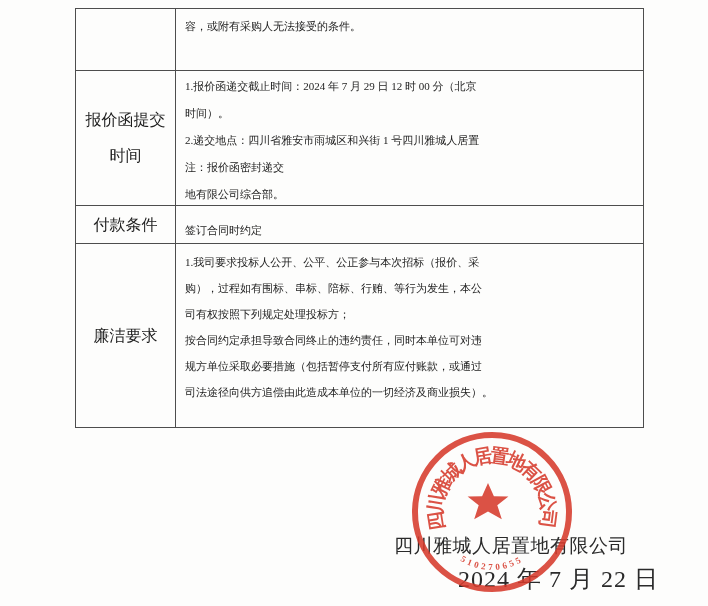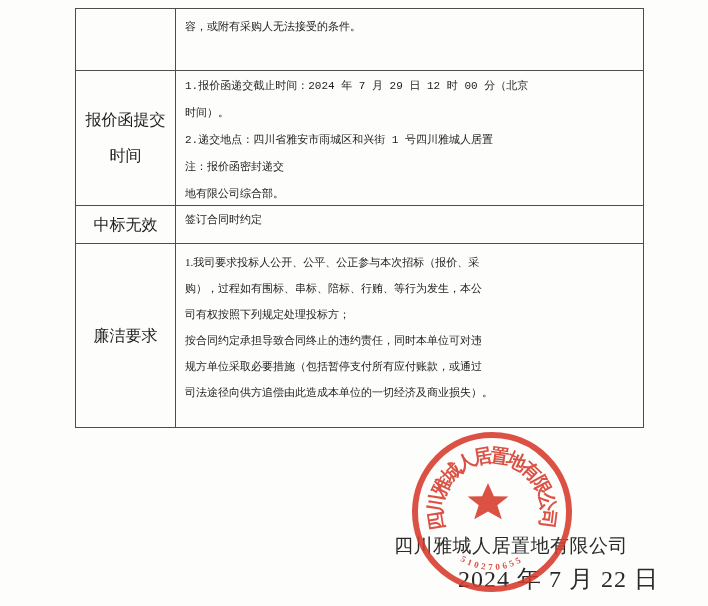--- a/index.html
+++ b/index.html
@@ -31,21 +31,21 @@
     display: flex; flex-direction: column;
     justify-content: center; align-items: center;
     font-size: 16px;
     text-align: center;
   }
   .label-cell .lline { line-height: 36px; white-space: nowrap; }
   .content-cell { flex: 1; padding: 4px 6px 0 9px; font-size: 11px; overflow: hidden; }
   .content-cell .line { white-space: nowrap; }
   .lh26 .line { line-height: 26px; }
   .lh27 .line { line-height: 27px; }
-  .v-center { display: flex; flex-direction: column; justify-content: flex-start; padding-top: 0; }
+  .v-center { display: flex; flex-direction: column; justify-content: flex-end; padding-top: 0; }
   .company-line {
     position: absolute; left: 394px; top: 533px;
     font-size: 19px; letter-spacing: 0.5px; white-space: nowrap;
     color: #2a2a2a;
   }
   .date-line {
     position: absolute; left: 422px; top: 563px;
     font-size: 24px; letter-spacing: 1px; white-space: nowrap;
     color: #2a2a2a;
     margin-left: 36px;
@@ -68,32 +68,32 @@
     <div class="content-cell lh26">
       <div class="line">容，或附有采购人无法接受的条件。</div>
     </div>
   </div>
 
   <div class="t-row r1">
     <div class="label-cell">
       <div class="lline">报价函提交</div>
       <div class="lline">时间</div>
     </div>
-    <div class="content-cell lh27" style="padding-top:2px;font-family:Liberation Mono, monospace;">
+    <div class="content-cell lh27" style="padding-top:2px;">
       <div class="line">1.报价函递交截止时间：2024 年 7 月 29 日 12 时 00 分（北京</div>
       <div class="line">时间）。</div>
       <div class="line">2.递交地点：四川省雅安市雨城区和兴街 1 号四川雅城人居置</div>
       <div class="line">注：报价函密封递交</div>
       <div class="line">地有限公司综合部。</div>
     </div>
   </div>
 
   <div class="t-row r2">
     <div class="label-cell">
-      <div class="lline">中标无效</div>
+      <div class="lline">付款条件</div>
     </div>
     <div class="content-cell lh26 v-center">
       <div class="line">签订合同时约定</div>
     </div>
   </div>
 
   <div class="t-row r3">
     <div class="label-cell">
       <div class="lline">廉洁要求</div>
     </div>

